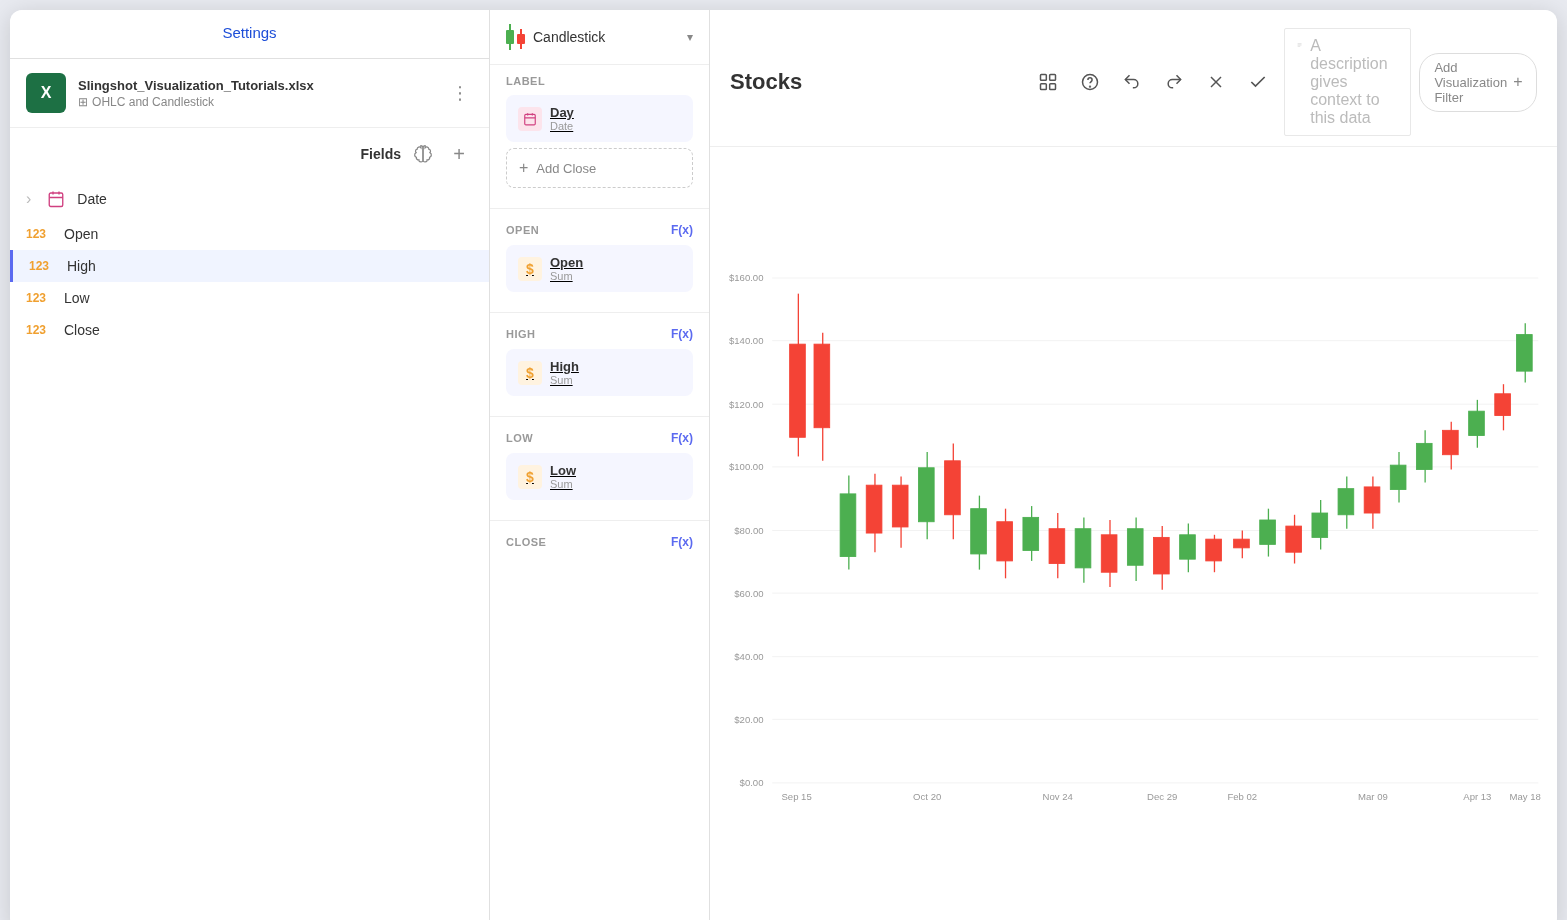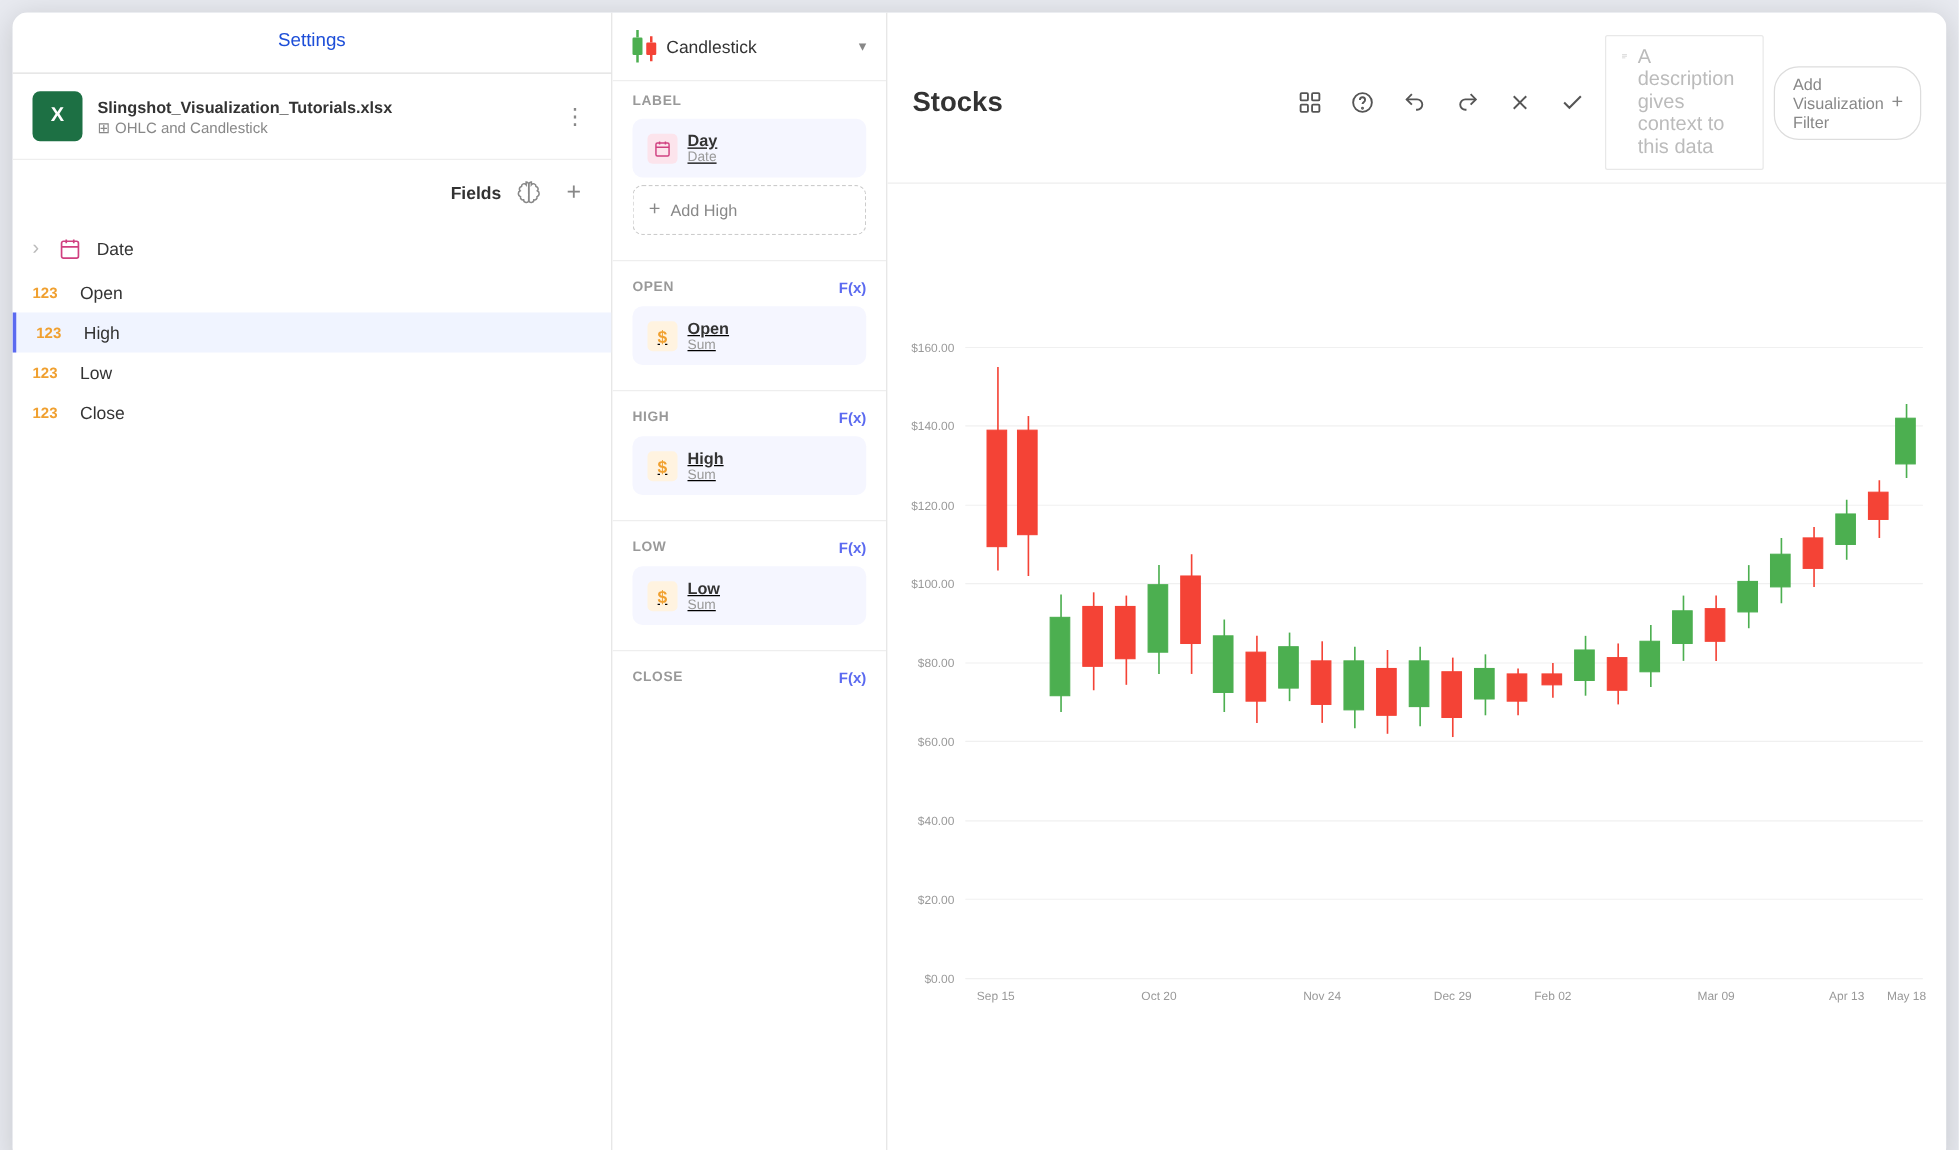--- a/index.html
+++ b/index.html
@@ -474,21 +474,21 @@
             <line x1="3" y1="10" x2="21" y2="10"></line>
           </svg>
         </div>
         <div class="config-field-info">
           <div class="field-label">Day</div>
           <div class="field-subtext">Date</div>
         </div>
       </div>
       <div class="add-field-btn">
         <span class="add-plus">+</span>
-        <span>Add High</span>
+        <span>Add Close</span>
       </div>
     </div>
 
     <div class="section-divider"></div>
 
     <div class="config-section">
       <div class="section-header">
         <span class="section-label">OPEN</span>
         <span class="fx-btn">F(x)</span>
       </div>

